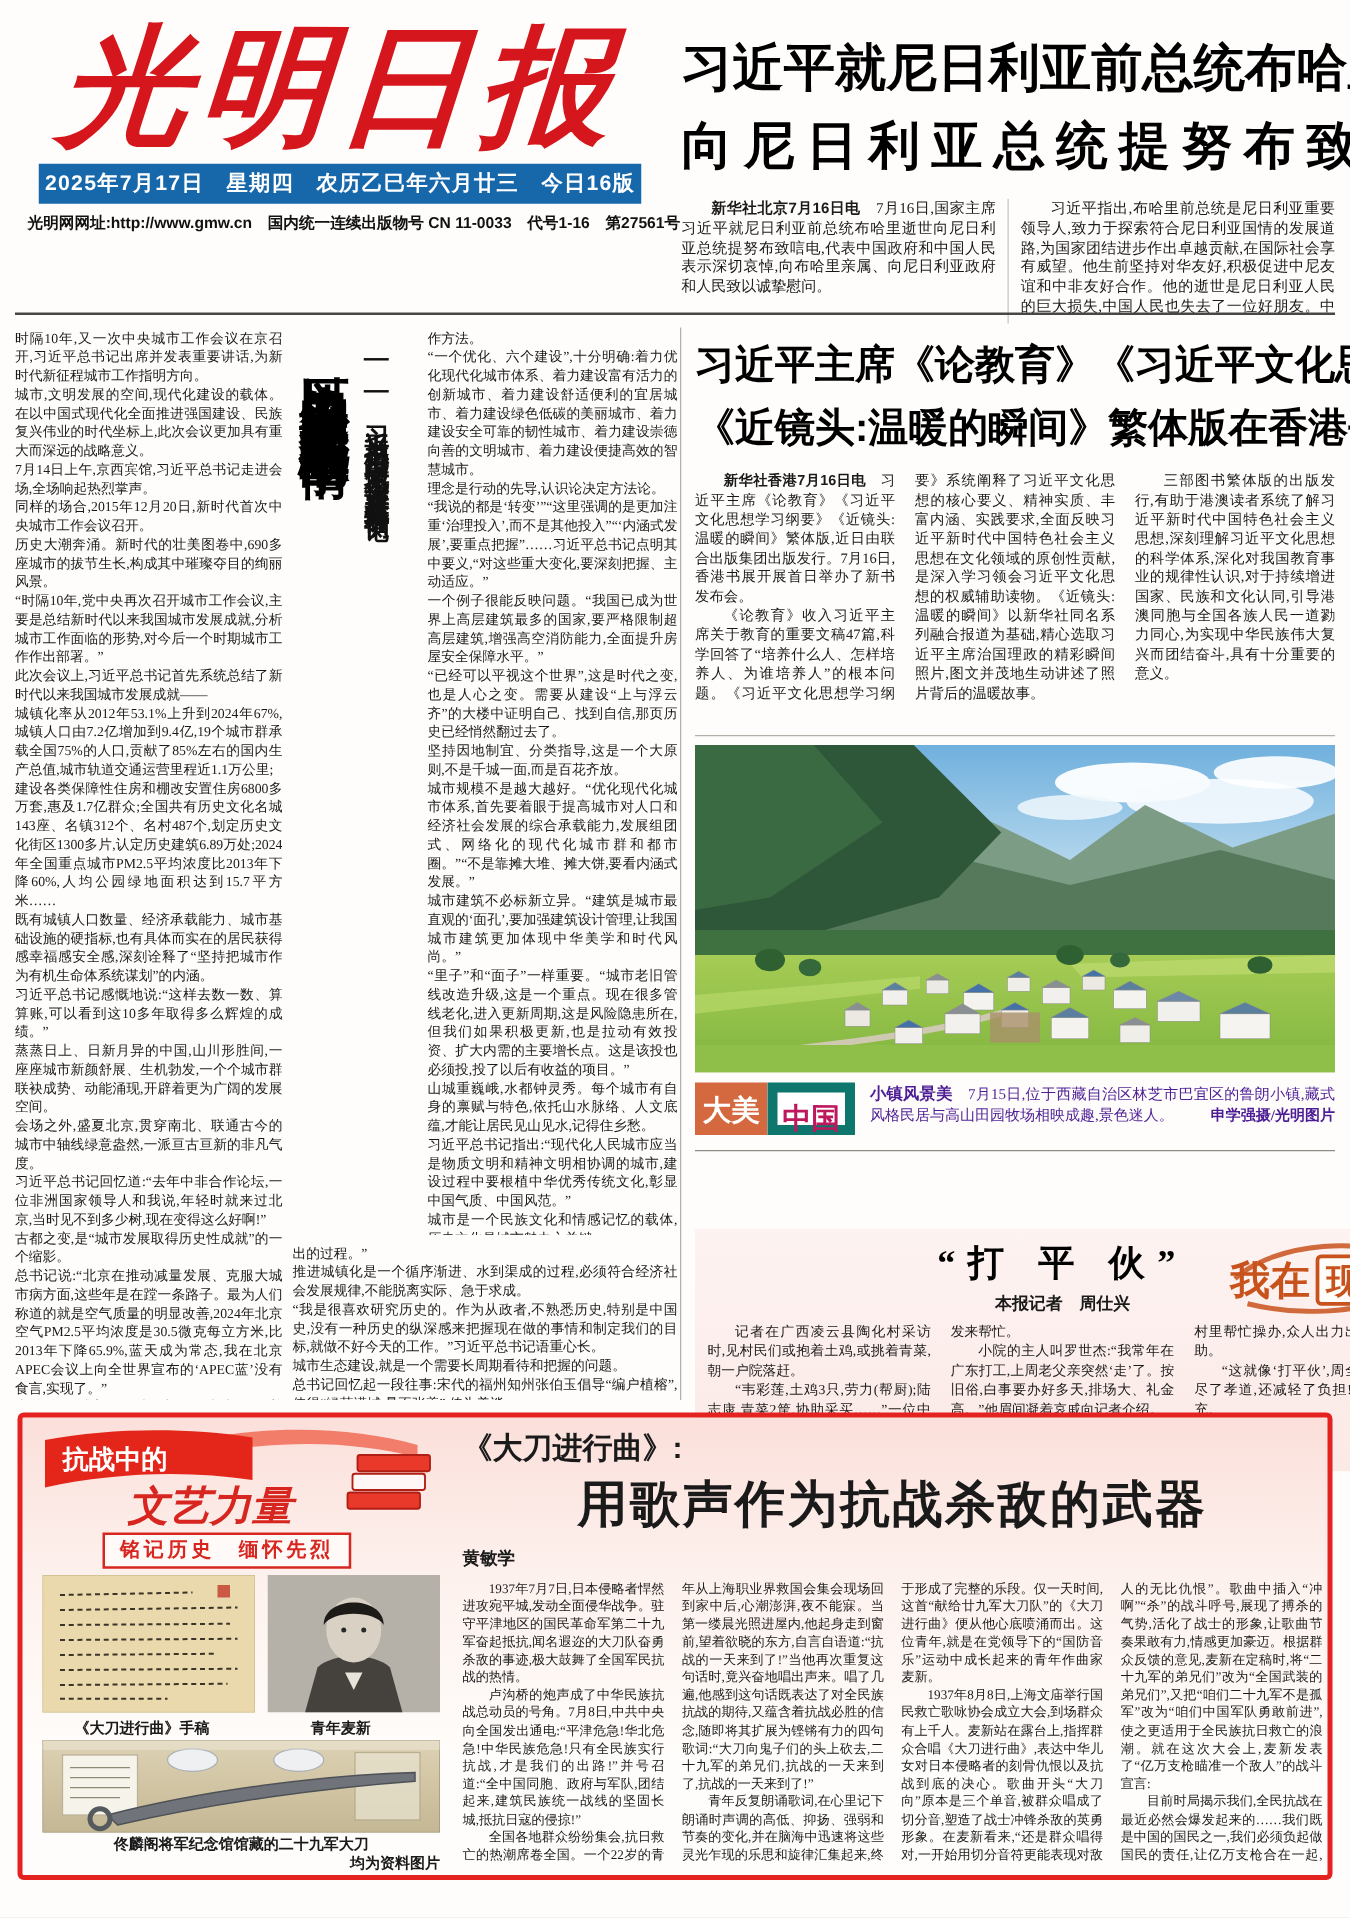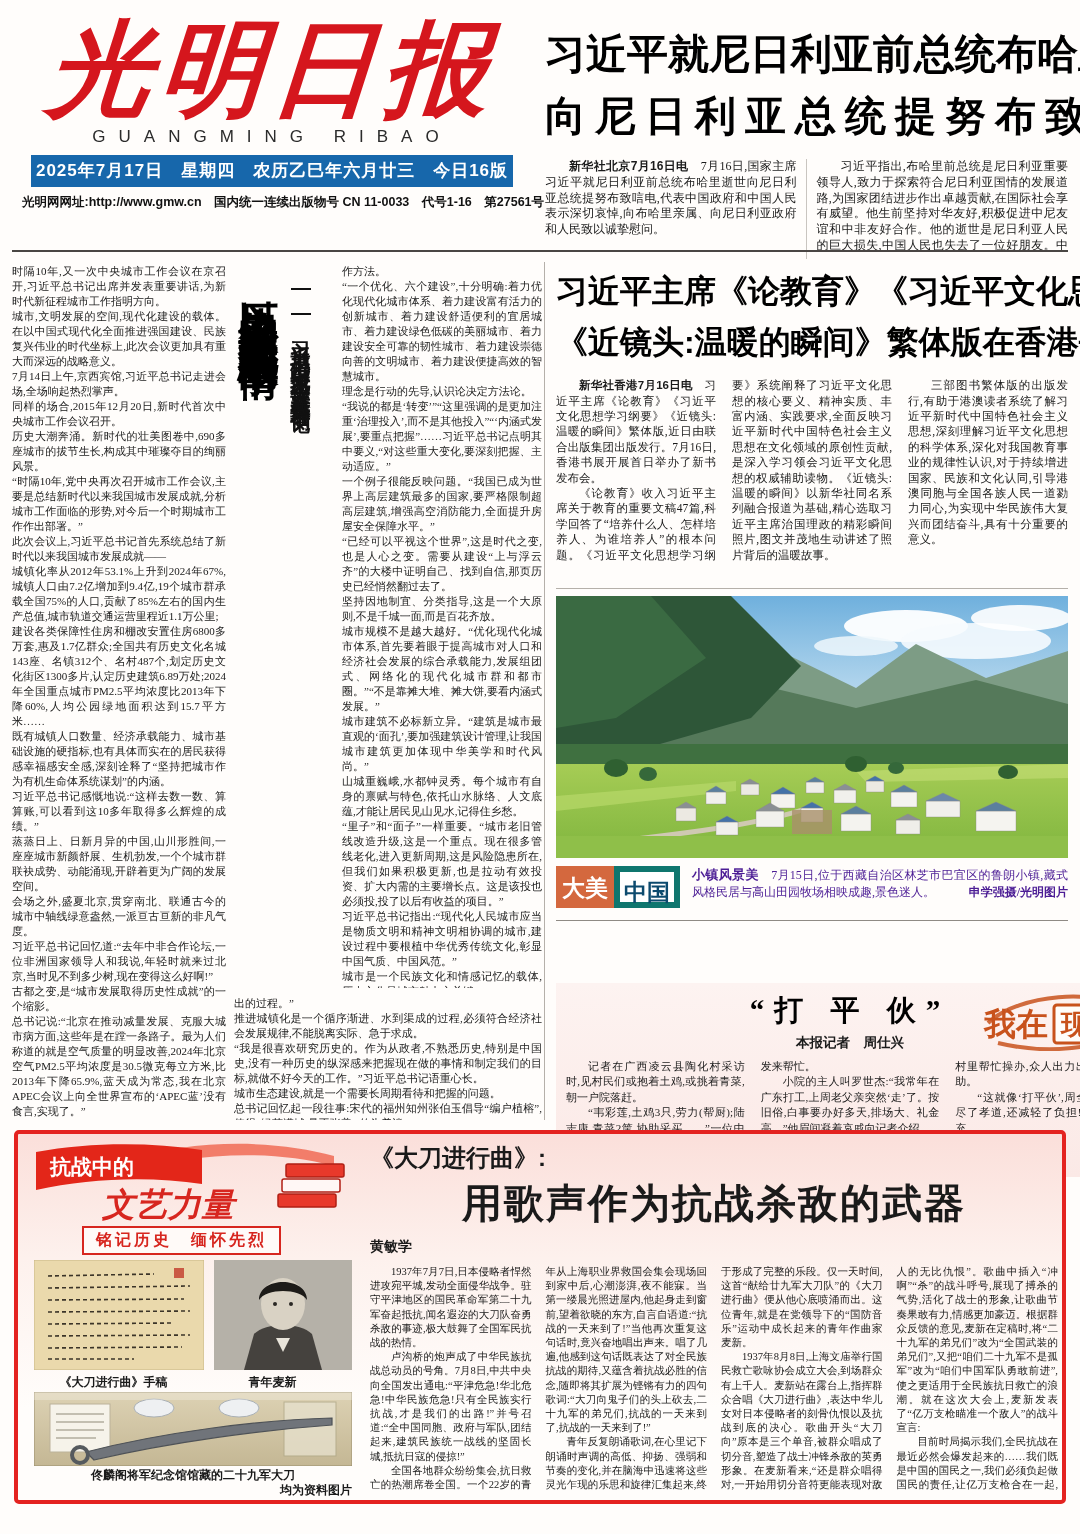--- a/index.html
+++ b/index.html
@@ -64,21 +64,21 @@
     font-size:32px; line-height:1.58; white-space:nowrap; }
   .book .body-cols { margin-top:11px; height:196px; overflow:hidden;
     column-count:3; column-gap:16px; font-size:11.5px; line-height:15.4px; text-align:justify; }
 
   
   .photo-wrap { position:absolute; left:556px; top:596px; width:512px; height:262px; }
   .photo-wrap svg { display:block; width:100%; height:100%; }
   .caption-row { position:absolute; left:556px; top:866px; width:512px; display:flex; gap:12px; }
   .badge-dm { display:flex; flex:0 0 auto; height:42px; font-family:"Liberation Sans",sans-serif; font-weight:900; font-size:23px; }
   .badge-dm .b1 { background:#d4683e; color:#fff; padding:7px 6px 0; }
-  .badge-dm .b2 { background:#fff; color:#0c4a6e; border:6px solid #0f766e; padding:5px 4px 0; }
+  .badge-dm .b2 { background:#fff; color:#be185d; border:8px solid #0f766e; padding:5px 4px 0; }
   .caption-txt { flex:1; font-size:12px; line-height:17px; text-align:justify; color:#4c1d95; }
   .caption-txt .cap-title { font-weight:bold; font-size:13px; }
   .caption-txt .credit { font-weight:bold; float:right; }
   .rule-photo { left:556px; top:920px; width:512px; border-top:1px solid #8f8a84; }
 
   
   .scene { position:absolute; left:556px; top:983px; width:588px; height:194px;
     background:linear-gradient(180deg,#fdf3f1,#fbe9e6); }
   .scene .t { text-align:center; font-size:29px; font-weight:bold; letter-spacing:10px;
     padding-top:8px; color:#000; }
@@ -110,21 +110,20 @@
   .feature .body-cols { margin-top:9px; height:228px; overflow:hidden;
     column-count:4; column-gap:14px; font-size:10.5px; line-height:14.2px; text-align:justify; }
 </style>
 </head>
 <body>
 
 <div class="page">
 
   <div class="masthead">
     <div class="mast-title">光明日报</div>
-    <div class="mast-roman">GUANGMING RIBAO</div>
     <div class="mast-bar">2025年7月17日　星期四　农历乙巳年六月廿三　今日16版</div>
     <div class="mast-info">光明网网址:http://www.gmw.cn　国内统一连续出版物号 CN 11-0033　代号1-16　第27561号</div>
   </div>
 
   <div class="lead">
     <h1 class="l1">习近平就尼日利亚前总统布哈里逝世</h1>
     <h1 class="l2">向尼日利亚总统提努布致唁电</h1>
     <div class="body-cols">
       <p><b>新华社北京7月16日电</b><span>　7月16日,国家主席习近平就尼日利亚前总统布哈里逝世向尼日利亚总统提努布致唁电,代表中国政府和中国人民表示深切哀悼,向布哈里亲属、向尼日利亚政府和人民致以诚挚慰问。</span></p>
       <div>
@@ -160,22 +159,22 @@
     <div class="colR">
         <p>作方法。</p>
         <p>“一个优化、六个建设”,十分明确:着力优化现代化城市体系、着力建设富有活力的创新城市、着力建设舒适便利的宜居城市、着力建设绿色低碳的美丽城市、着力建设安全可靠的韧性城市、着力建设崇德向善的文明城市、着力建设便捷高效的智慧城市。</p>
         <p>理念是行动的先导,认识论决定方法论。</p>
         <p>“我说的都是‘转变’”“这里强调的是更加注重‘治理投入’,而不是其他投入”“‘内涵式发展’,要重点把握”……习近平总书记点明其中要义,“对这些重大变化,要深刻把握、主动适应。”</p>
         <p>一个例子很能反映问题。“我国已成为世界上高层建筑最多的国家,要严格限制超高层建筑,增强高空消防能力,全面提升房屋安全保障水平。”</p>
         <p>“已经可以平视这个世界”,这是时代之变,也是人心之变。需要从建设“上与浮云齐”的大楼中证明自己、找到自信,那页历史已经悄然翻过去了。</p>
         <p>坚持因地制宜、分类指导,这是一个大原则,不是千城一面,而是百花齐放。</p>
         <p>城市规模不是越大越好。“优化现代化城市体系,首先要着眼于提高城市对人口和经济社会发展的综合承载能力,发展组团式、网络化的现代化城市群和都市圈。”“不是靠摊大堆、摊大饼,要看内涵式发展。”</p>
         <p>城市建筑不必标新立异。“建筑是城市最直观的‘面孔’,要加强建筑设计管理,让我国城市建筑更加体现中华美学和时代风尚。”</p>
+        <p>“里子”和“面子”一样重要。“城市老旧管线改造升级,这是一个重点。现在很多管线老化,进入更新周期,这是风险隐患所在,但我们如果积极更新,也是拉动有效投资、扩大内需的主要增长点。这是该投也必须投,投了以后有收益的项目。”</p>
         <p>山城重巍峨,水都钟灵秀。每个城市有自身的禀赋与特色,依托山水脉络、人文底蕴,才能让居民见山见水,记得住乡愁。</p>
-        <p>“里子”和“面子”一样重要。“城市老旧管线改造升级,这是一个重点。现在很多管线老化,进入更新周期,这是风险隐患所在,但我们如果积极更新,也是拉动有效投资、扩大内需的主要增长点。这是该投也必须投,投了以后有收益的项目。”</p>
         <p>习近平总书记指出:“现代化人民城市应当是物质文明和精神文明相协调的城市,建设过程中要根植中华优秀传统文化,彰显中国气质、中国风范。”</p>
         <p>城市是一个民族文化和情感记忆的载体,历史文化是城市魅力之关键。</p>
       </div>
     <div class="cont">
         <p>出的过程。”</p>
         <p>推进城镇化是一个循序渐进、水到渠成的过程,必须符合经济社会发展规律,不能脱离实际、急于求成。</p>
         <p>“我是很喜欢研究历史的。作为从政者,不熟悉历史,特别是中国史,没有一种历史的纵深感来把握现在做的事情和制定我们的目标,就做不好今天的工作。”习近平总书记语重心长。</p>
         <p>城市生态建设,就是一个需要长周期看待和把握的问题。</p>
         <p>总书记回忆起一段往事:宋代的福州知州张伯玉倡导“编户植榕”,使得“绿荫满城,暑不张盖”,传为美谈。</p>
       </div>

